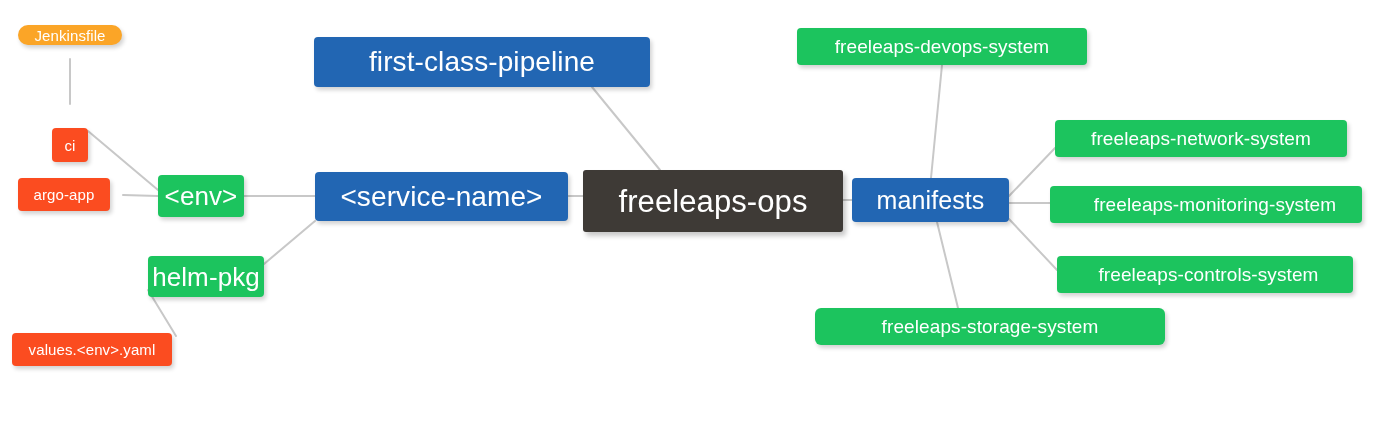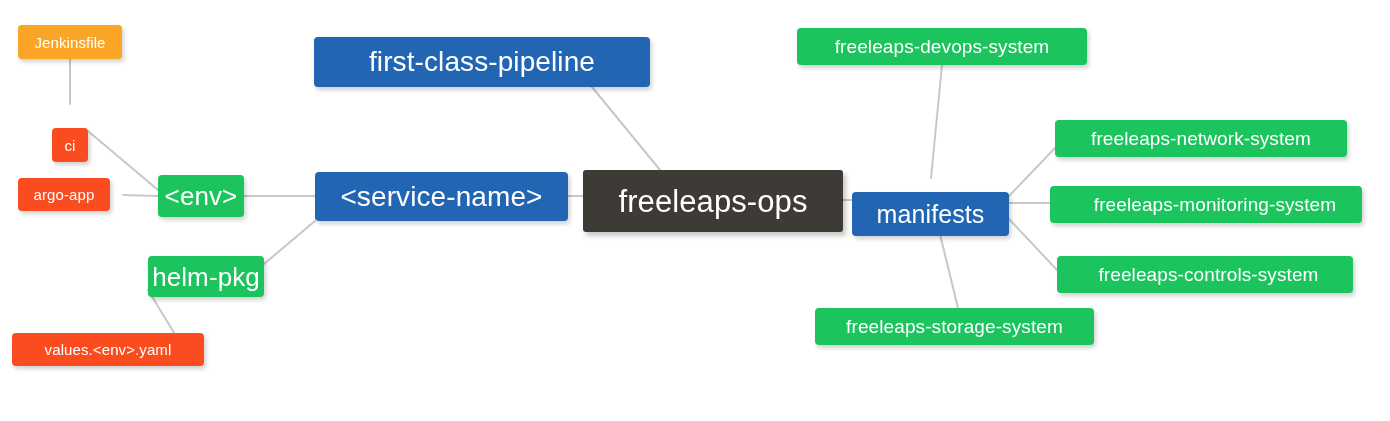--- a/index.html
+++ b/index.html
@@ -72,59 +72,59 @@
       <line x1="592" y1="87" x2="660" y2="170" stroke="#c8c8c8" stroke-width="2" stroke-linecap="round"></line>
       <line x1="568" y1="196" x2="583" y2="196" stroke="#c8c8c8" stroke-width="2" stroke-linecap="round"></line>
       <line x1="843" y1="200" x2="852" y2="200" stroke="#c8c8c8" stroke-width="2" stroke-linecap="round"></line>
       <line x1="931" y1="178" x2="942" y2="65" stroke="#c8c8c8" stroke-width="2" stroke-linecap="round"></line>
       <line x1="1009" y1="196" x2="1055" y2="148" stroke="#c8c8c8" stroke-width="2" stroke-linecap="round"></line>
       <line x1="1009" y1="203" x2="1050" y2="203" stroke="#c8c8c8" stroke-width="2" stroke-linecap="round"></line>
       <line x1="1009" y1="219" x2="1057" y2="270" stroke="#c8c8c8" stroke-width="2" stroke-linecap="round"></line>
       <line x1="937" y1="222" x2="958" y2="308" stroke="#c8c8c8" stroke-width="2" stroke-linecap="round"></line>
     </svg>
   <div id="nodes">
-      <div class="node orange sz-xs" style="left: 18px; top: 25px; width: 104px; height: 34px;">
+      <div class="node orange sz-xs" style="left: 18px; top: 25px; width: 104px; height: 20px; border-radius: 11px;">
         <span>Jenkinsfile</span>
       </div>
       <div class="node red sz-xs" style="left: 52px; top: 104px; width: 36px; height: 34px; margin-top: 24px;">
         <span>ci</span>
       </div>
       <div class="node red sz-xs" style="left: 18px; top: 178px; width: 92px; height: 33px;">
         <span>argo-app</span>
       </div>
       <div class="node green sz-md" style="left: 158px; top: 175px; width: 86px; height: 42px;">
         <span>&lt;env&gt;</span>
       </div>
       <div class="node green sz-md" style="left: 148px; top: 256px; width: 116px; height: 41px;">
         <span>helm-pkg</span>
       </div>
-      <div class="node red sz-xs" style="left: 12px; top: 333px; width: 192px; height: 33px;">
+      <div class="node red sz-xs" style="left: 12px; top: 333px; width: 160px; height: 33px;">
         <span>values.&lt;env&gt;.yaml</span>
       </div>
       <div class="node blue sz-xl" style="left: 314px; top: 37px; width: 336px; height: 50px;">
         <span>first-class-pipeline</span>
       </div>
       <div class="node blue sz-xl" style="left: 315px; top: 172px; width: 253px; height: 49px;">
         <span>&lt;service-name&gt;</span>
       </div>
       <div class="node root sz-root" style="left: 583px; top: 170px; width: 260px; height: 62px;">
         <span>freeleaps-ops</span>
       </div>
-      <div class="node blue sz-lg" style="left: 852px; top: 192px; width: 157px; height: 44px;">
+      <div class="node blue sz-lg" style="left: 852px; top: 178px; width: 157px; height: 44px;">
         <span>manifests</span>
       </div>
       <div class="node green sz-sm" style="left: 797px; top: 28px; width: 290px; height: 37px;">
         <span>freeleaps-devops-system</span>
       </div>
       <div class="node green sz-sm" style="left: 1055px; top: 111px; width: 292px; height: 37px; margin-top: 9px;">
         <span>freeleaps-network-system</span>
       </div>
       <div class="node green sz-sm" style="left: 1050px; top: 186px; width: 312px; height: 37px; padding-left: 18px;">
         <span>freeleaps-monitoring-system</span>
       </div>
       <div class="node green sz-sm" style="left: 1057px; top: 256px; width: 296px; height: 37px; padding-left: 7px;">
         <span>freeleaps-controls-system</span>
       </div>
-      <div class="node green sz-sm" style="left: 815px; top: 308px; width: 279px; height: 37px;">
+      <div class="node green sz-sm" style="left: 815px; top: 308px; width: 350px; height: 37px; border-radius: 6px;">
         <span>freeleaps-storage-system</span>
       </div>
     </div>
 </div>
 
 </body></html>

